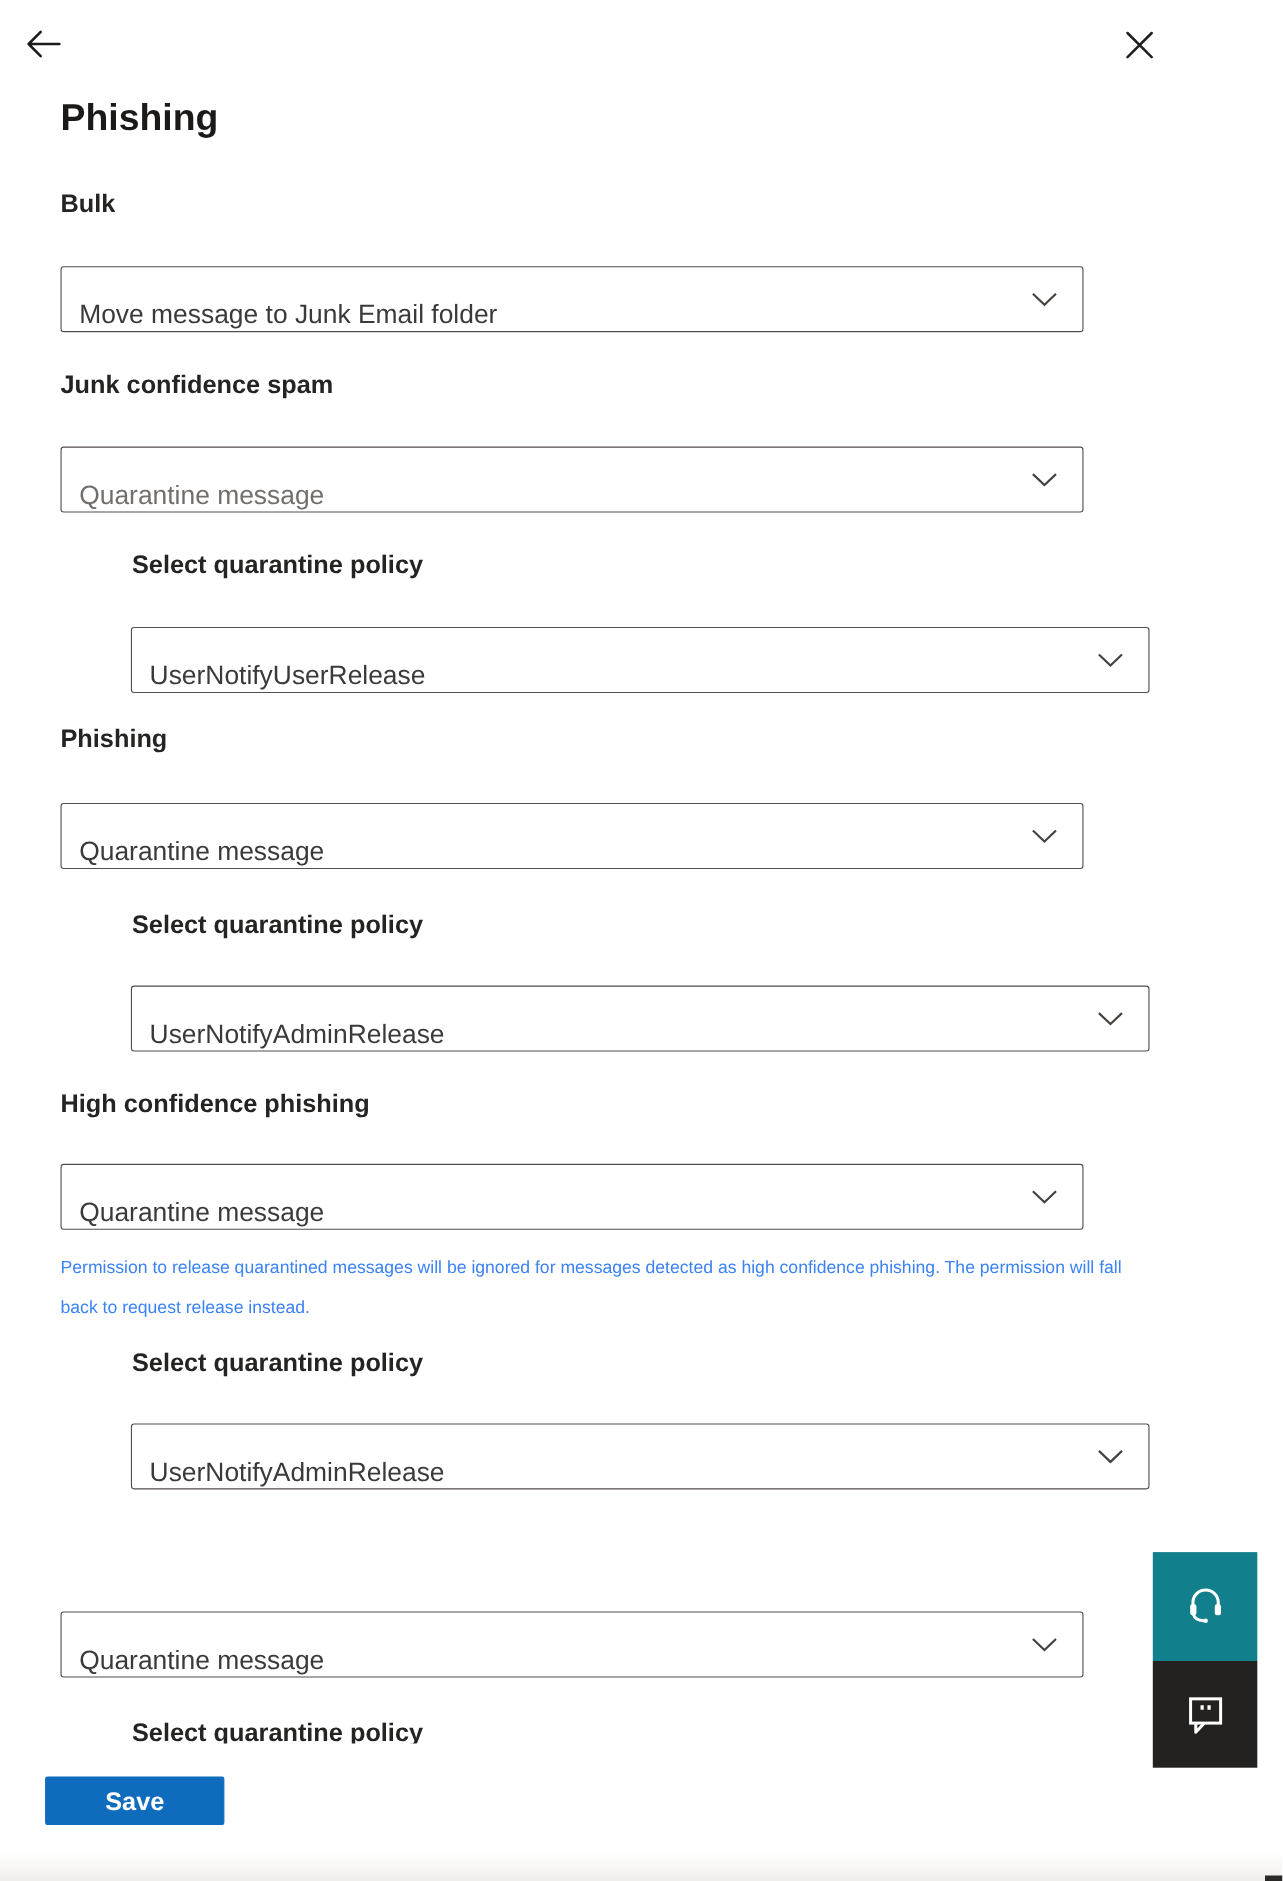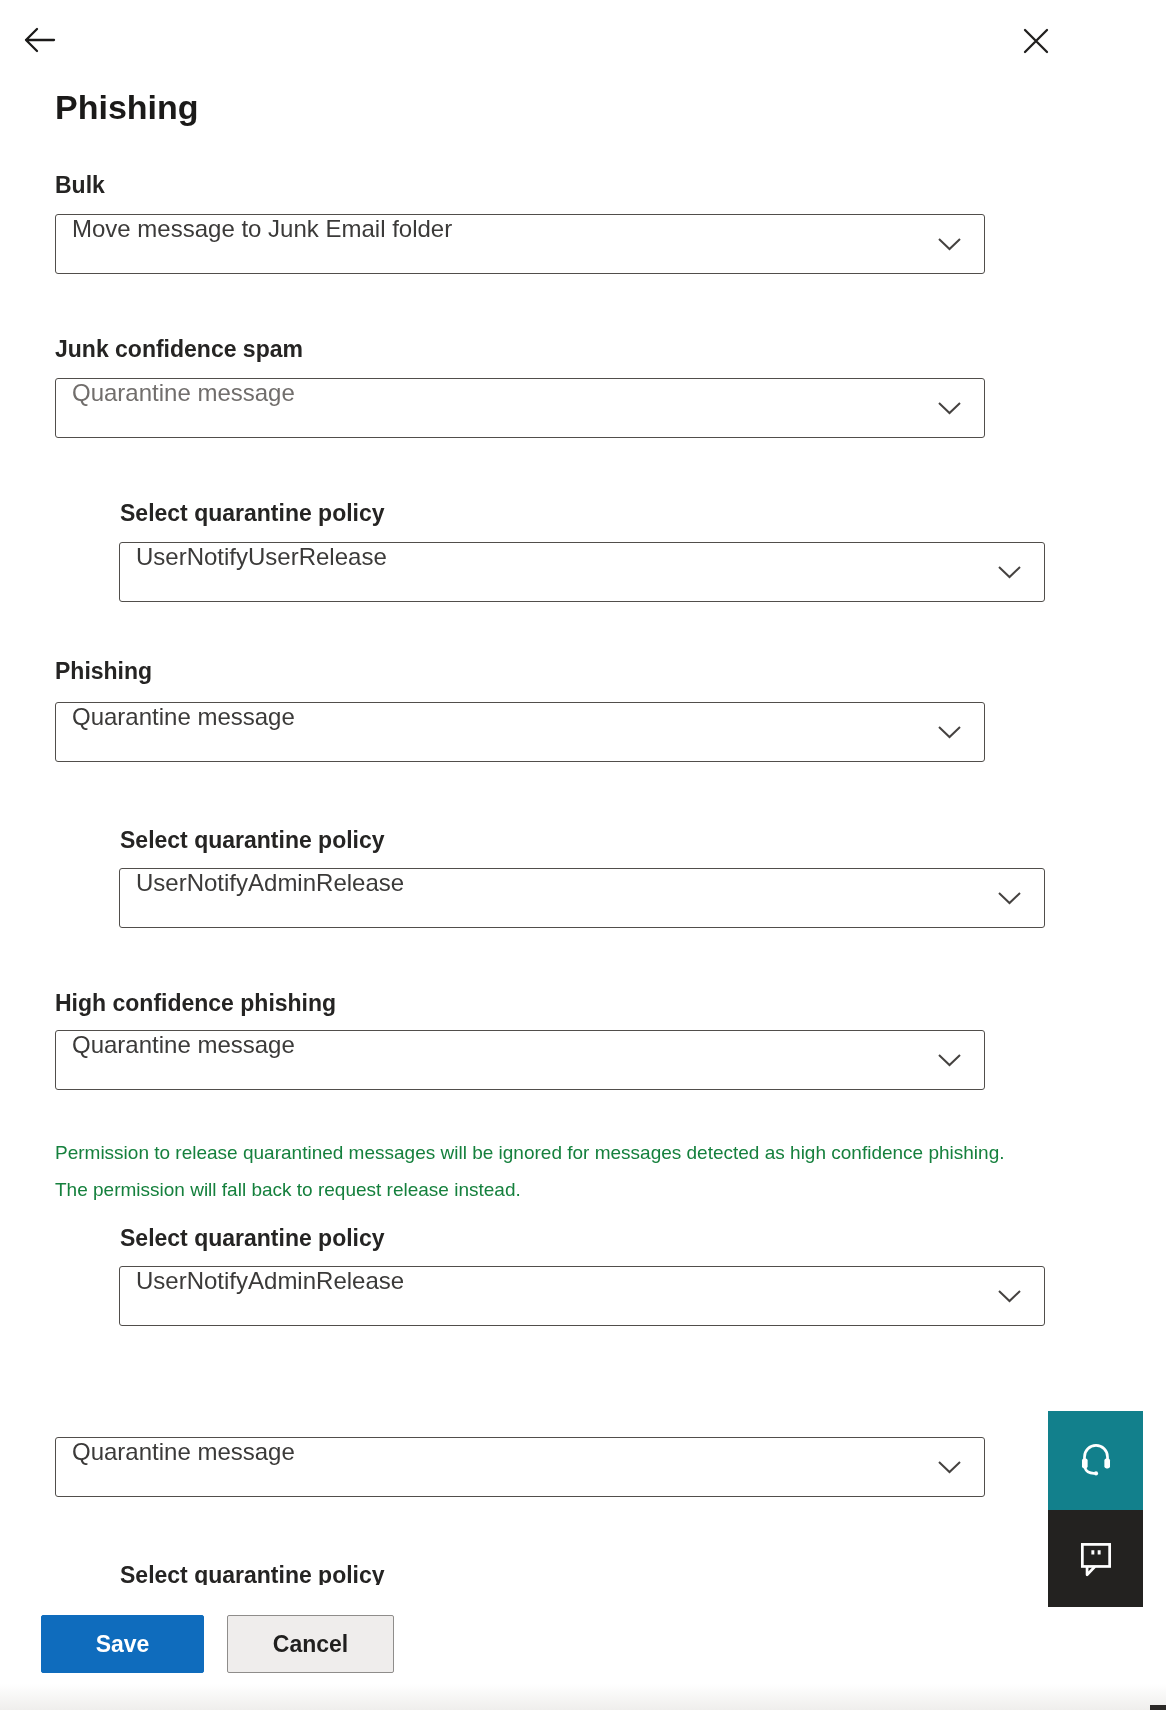--- a/index.html
+++ b/index.html
@@ -18,43 +18,43 @@
     font-size:34px;font-weight:700;color:#1b1a19;letter-spacing:0;
   }
   .field-label{
     position:absolute;left:55px;margin:0;
     font-size:23px;font-weight:600;color:#252423;white-space:nowrap;
   }
   .field-label.indent{left:120px;}
   .dropdown{
     position:absolute;height:60px;background:#fff;
     border:1.5px solid #514e4b;border-radius:3px;box-sizing:border-box;
-    display:flex;align-items:flex-start;padding:0 64px 0 16px;cursor:pointer;
+    display:flex;align-items:flex-end;padding:0 64px 0 16px;cursor:pointer;margin-top:28px;
   }
   .dropdown.main{left:55px;width:930px;}
   .dropdown.indent{left:119px;width:926px;}
   .dropdown .value{
     font-size:24px;color:#3b3a39;white-space:nowrap;overflow:hidden;
   }
   .dropdown .value.muted{color:#716e6c;}
   .chev{position:absolute;right:22px;top:50%;transform:translateY(-50%);line-height:0;}
   .note{
     position:absolute;left:55px;top:1134px;width:985px;margin:0;
-    font-size:19px;font-weight:400;color:#15803d;line-height:37px;
+    font-size:16px;font-weight:400;color:#3b82f6;line-height:37px;
   }
   .footer{
     position:absolute;left:0;top:1585px;width:1166px;height:125px;
     background:#ffffff;z-index:10;
   }
   .footer::after{
     content:"";position:absolute;left:0;bottom:0;width:100%;height:26px;
     background:linear-gradient(180deg,rgba(240,239,238,0) 0%,#efeeec 100%);
   }
   .btn{
-    position:absolute;top:30px;height:58px;border-radius:2px;
+    position:absolute;top:30px;height:44px;border-radius:2px;
     font-family:"Liberation Sans",sans-serif;font-size:23px;font-weight:600;
     cursor:pointer;box-sizing:border-box;
   }
   .btn-primary{
     left:41px;width:163px;background:#0f6cbd;border:1px solid #0f6cbd;color:#ffffff;
   }
   .btn-default{
     left:227px;width:167px;background:#efedec;border:1px solid #8f8d8b;color:#201f1e;
   }
   .float-btn{
@@ -168,21 +168,20 @@
       <svg width="25" height="14" viewBox="0 0 25 14" fill="none">
           <path d="M2 2 L12.5 12 L23 2" stroke="#454240" stroke-width="2"></path>
         </svg>
     </span>
   </div>
 
   <label class="field-label indent" style="top:1562px;">Select quarantine policy</label>
 
   <div class="footer">
     <button class="btn btn-primary">Save</button>
-    <button class="btn btn-default">Cancel</button>
   </div>
 
   <button class="float-btn float-help" aria-label="Support">
     <span>
       <svg width="46" height="46" viewBox="0 0 44 44" fill="none">
         <path d="M11 24 v-4 a11 11 0 0 1 22 0 v4" stroke="#ffffff" stroke-width="2.6" stroke-linecap="round"></path>
         <rect x="8.6" y="21.5" width="5.4" height="9.5" rx="2" fill="#ffffff"></rect>
         <rect x="30" y="21.5" width="5.4" height="9.5" rx="2" fill="#ffffff"></rect>
         <path d="M11.5 30.5 q1.5 5 8.5 5.2" stroke="#ffffff" stroke-width="2.6" stroke-linecap="round"></path>
         <circle cx="22" cy="35.8" r="2" fill="#ffffff"></circle>

